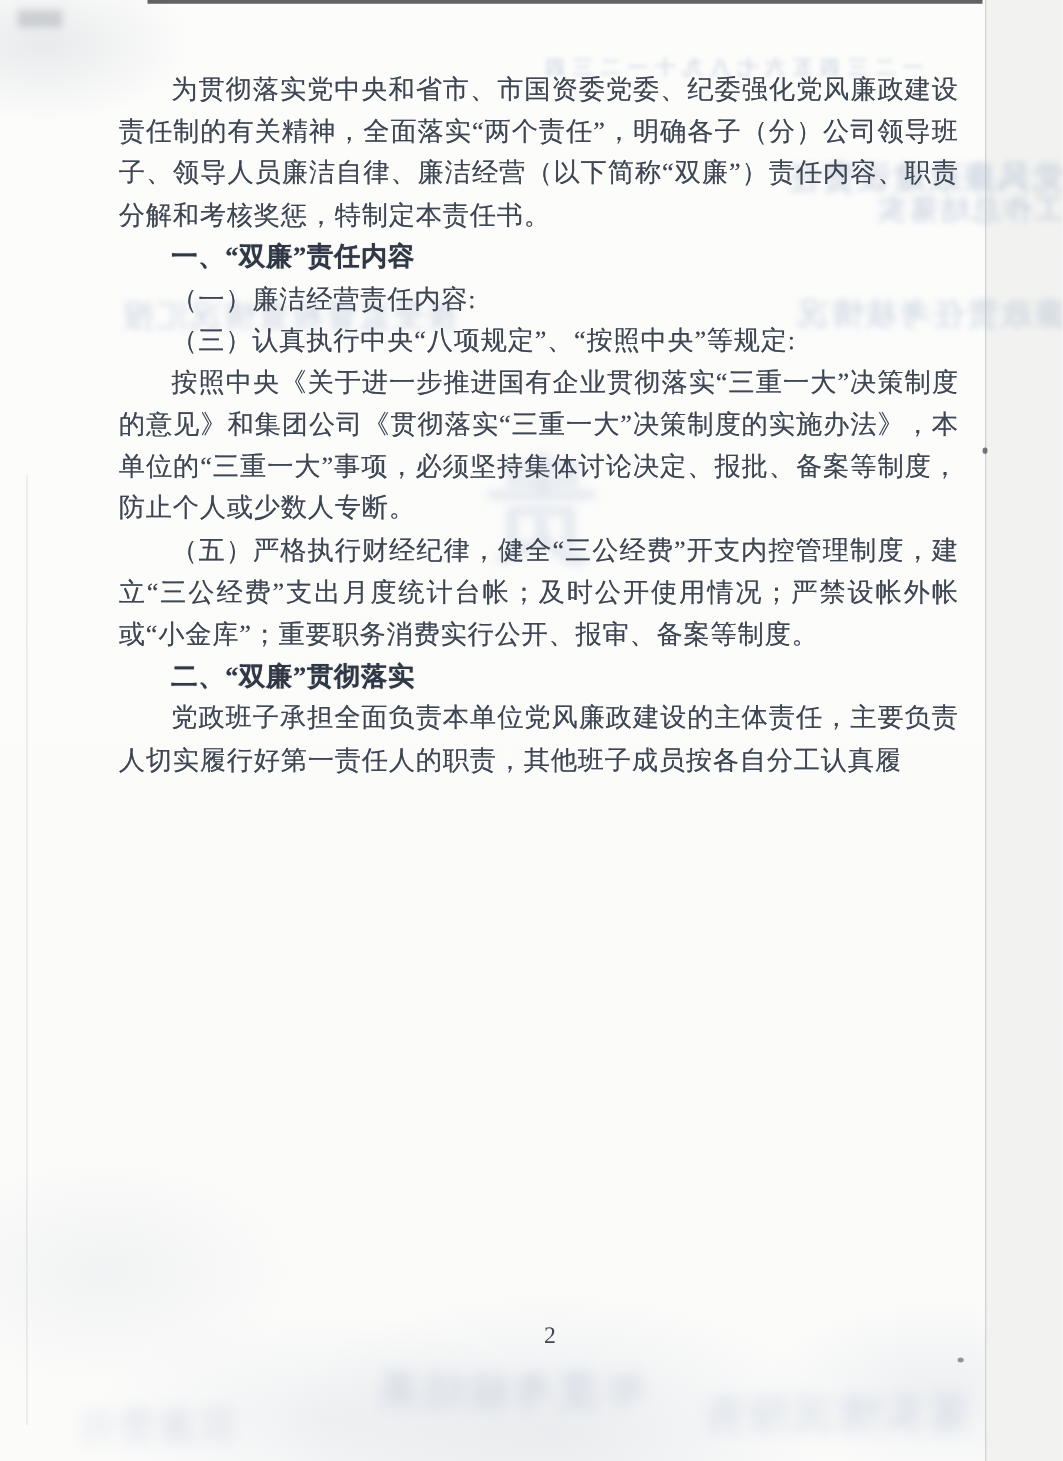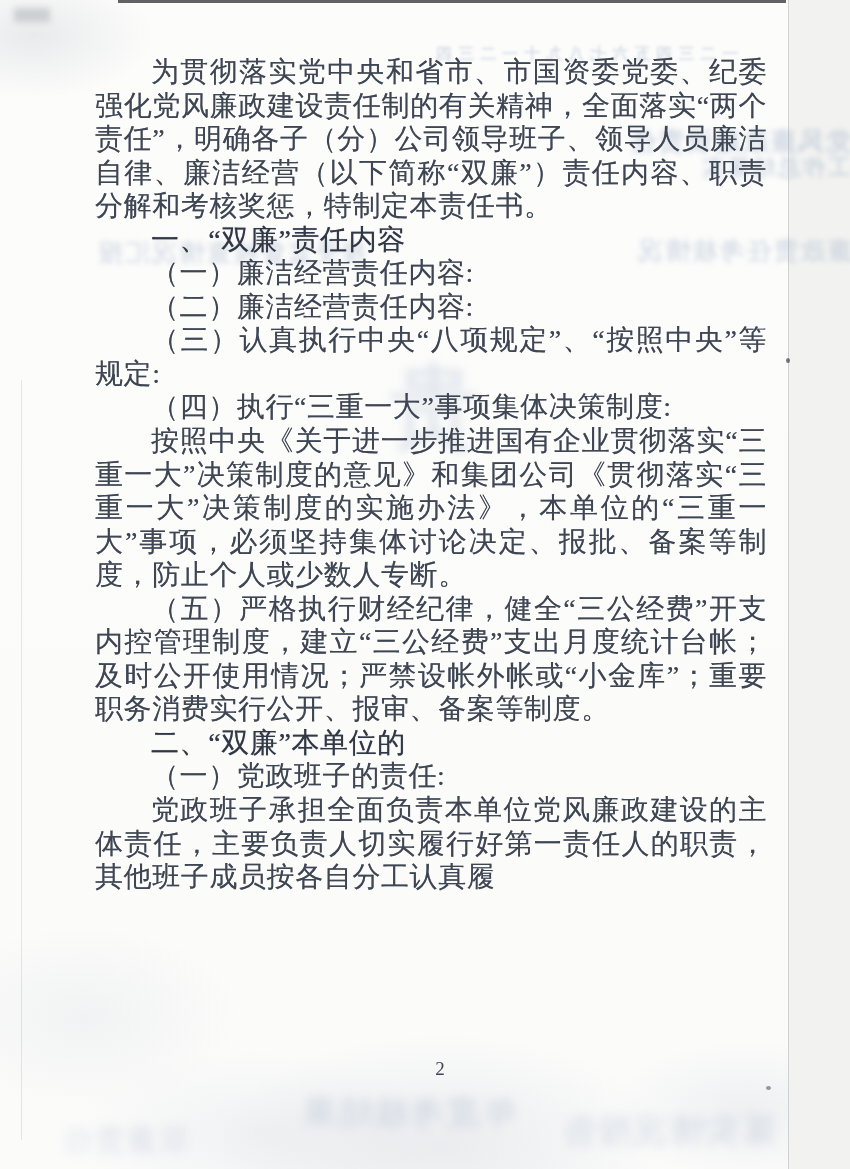--- a/index.html
+++ b/index.html
@@ -25,26 +25,26 @@
     background:#f2f3f1;border-left:1px solid rgba(165,168,172,0.45);}
   .fold-left{position:absolute;top:380px;left:21px;width:1px;height:760px;
     background:rgba(170,174,180,0.28);filter:blur(0.5px);}
   .speck-a{position:absolute;left:786px;top:358px;width:4px;height:5px;background:rgba(60,62,70,0.7);border-radius:50%;}
   .speck-b{position:absolute;left:766px;top:1086px;width:5px;height:4px;background:rgba(70,72,80,0.55);border-radius:50%;filter:blur(0.4px);}
   .smudge-tl{position:absolute;left:14px;top:8px;width:36px;height:14px;background:rgba(140,145,155,0.35);filter:blur(3px);}
 
   
   .textblock{
     position:absolute;left:95px;top:55px;width:672px;
-    font-size:28px;line-height:33.55px;letter-spacing:0.6px;
+    font-size:21px;line-height:33.55px;letter-spacing:0.6px;
     color:#3e4654;text-align:justify;
     text-shadow:0 0 0.5px rgba(62,70,84,0.55);
   }
   .textblock p{margin:0;text-indent:2em;}
-  .textblock p.heading{font-weight:400;color:#303845;text-shadow:0 0 0.7px rgba(48,56,69,0.7);}
+  .textblock p.heading{font-weight:700;color:#303845;text-shadow:0 0 0.7px rgba(48,56,69,0.7);}
   .page-number{
     position:absolute;left:340px;top:1058px;width:200px;text-align:center;
     font-size:19px;color:#3e4654;
   }
 
   
   .bleed{
     position:absolute;color:#9fb0c8;opacity:0.42;filter:blur(2.6px);
     transform:scaleX(-1);white-space:nowrap;pointer-events:none;
     font-weight:700;letter-spacing:2px;
@@ -78,24 +78,21 @@
   <span class="bleed bl-4">廉政责任考核情况</span>
   <span class="bleed bl-5">贵</span>
   <span class="bleed bl-7">年度考核结果</span>
   <span class="bleed bl-8">落实情况报告</span>
   <span class="bleed bl-9">双廉责任</span>
 
   <div class="textblock">
     <p class="body">为贯彻落实党中央和省市、市国资委党委、纪委强化党风廉政建设责任制的有关精神，全面落实“两个责任”，明确各子（分）公司领导班子、领导人员廉洁自律、廉洁经营（以下简称“双廉”）责任内容、职责分解和考核奖惩，特制定本责任书。</p>
     <p class="heading">一、“双廉”责任内容</p>
     <p class="item">（一）廉洁经营责任内容:</p>
-    <p class="item">（二）廉洁经营责任内容:</p>
     <p class="item">（三）认真执行中央“八项规定”、“按照中央”等规定:</p>
-    <p class="item">（四）执行“三重一大”事项集体决策制度:</p>
     <p class="body">按照中央《关于进一步推进国有企业贯彻落实“三重一大”决策制度的意见》和集团公司《贯彻落实“三重一大”决策制度的实施办法》，本单位的“三重一大”事项，必须坚持集体讨论决定、报批、备案等制度，防止个人或少数人专断。</p>
     <p class="body">（五）严格执行财经纪律，健全“三公经费”开支内控管理制度，建立“三公经费”支出月度统计台帐；及时公开使用情况；严禁设帐外帐或“小金库”；重要职务消费实行公开、报审、备案等制度。</p>
-    <p class="heading">二、“双廉”本单位的</p>
-    <p class="item">（一）党政班子的责任:</p>
+    <p class="heading">二、“双廉”贯彻落实</p>
     <p class="body">党政班子承担全面负责本单位党风廉政建设的主体责任，主要负责人切实履行好第一责任人的职责，其他班子成员按各自分工认真履</p>
   </div>
 
   <div class="page-number">2</div>
 </div>
 
 </body></html>

